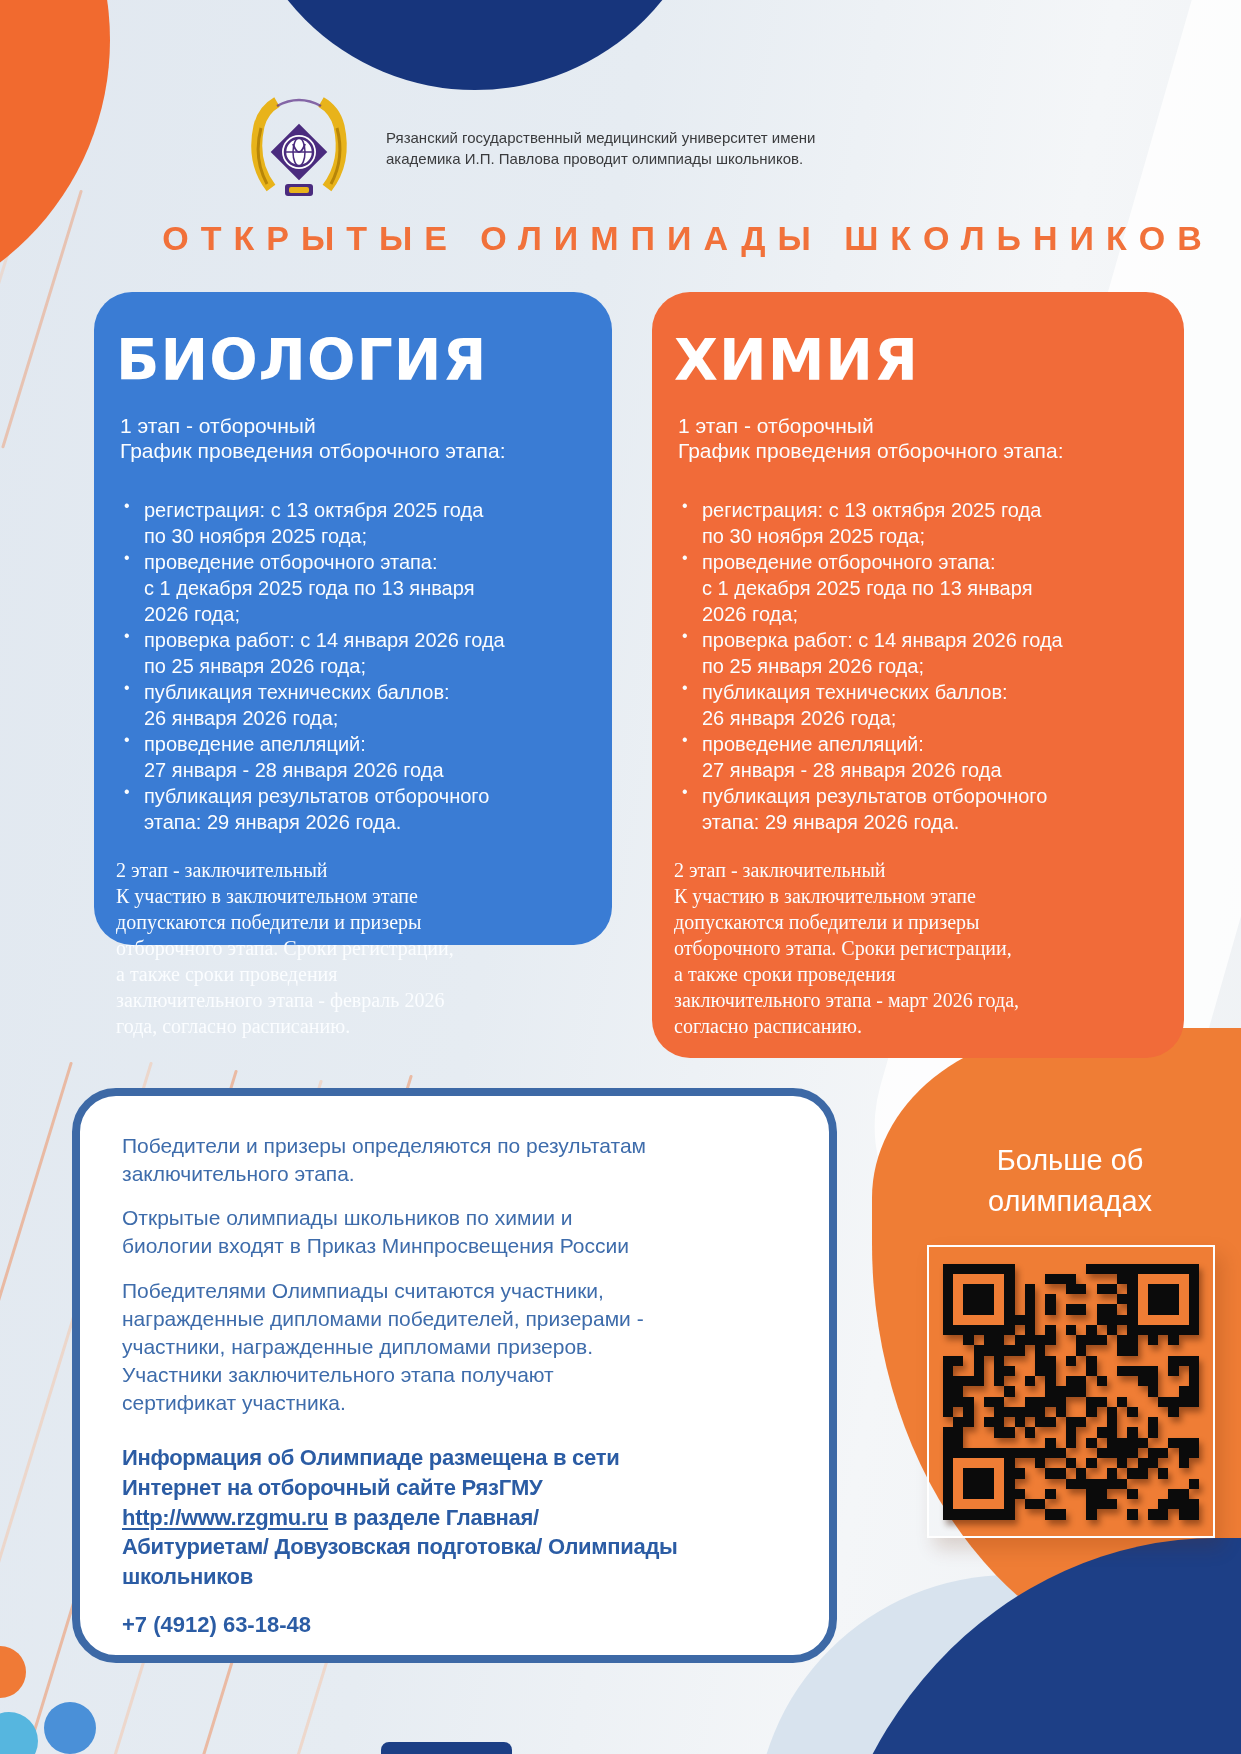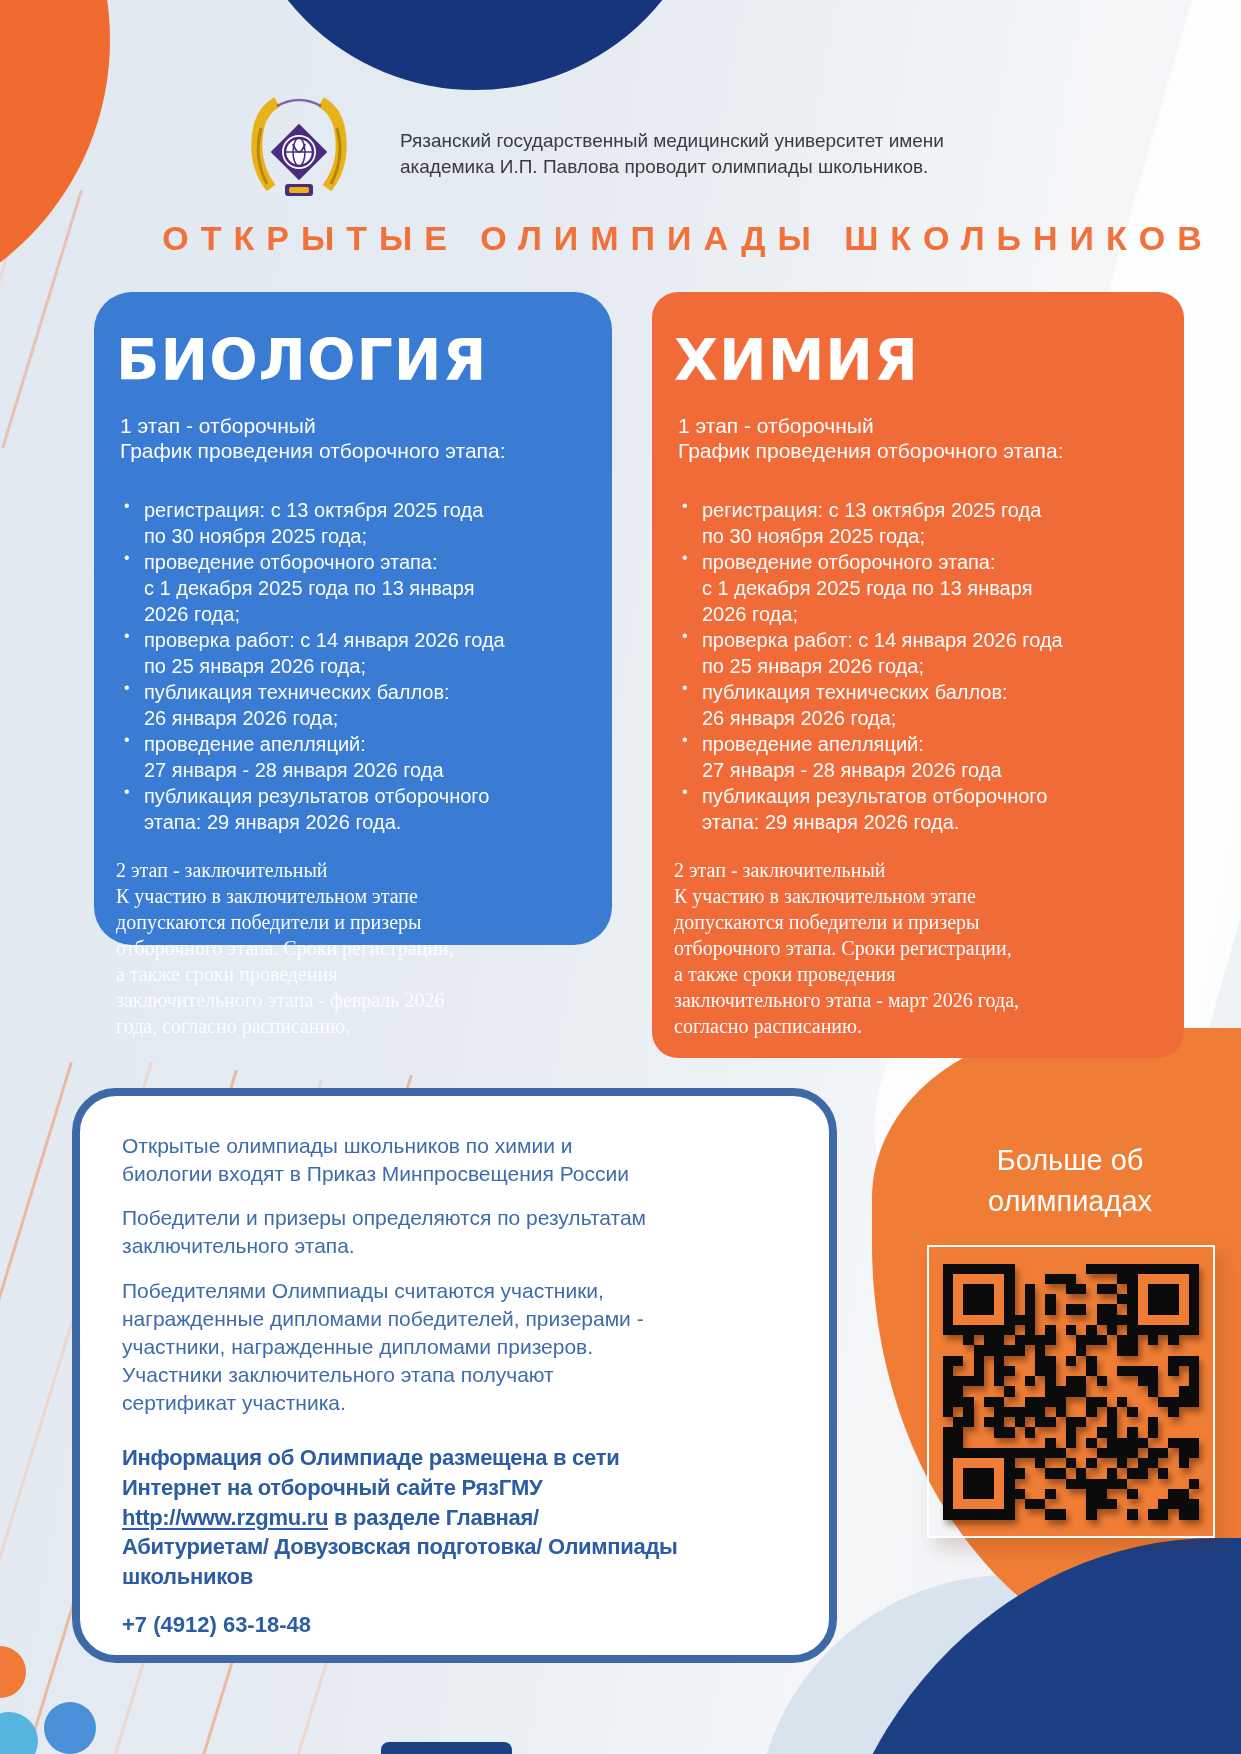--- a/index.html
+++ b/index.html
@@ -23,29 +23,29 @@
   .dot-orange-bl{left:-26px;top:1646px;width:52px;height:52px;border-radius:50%;background:#f07a36;z-index:4;}
   .circle-teal-bl{left:-20px;top:1712px;width:58px;height:58px;border-radius:50%;background:#56b6df;z-index:4;}
   .circle-blue-bl{left:44px;top:1702px;width:52px;height:52px;border-radius:50%;background:#4a90d8;z-index:5;}
   .line{position:absolute;width:3px;transform:rotate(17deg);transform-origin:top center;border-radius:2px;}
   .lines-bottom .line{height:830px;opacity:.5;}
   .lines-top .line{height:270px;opacity:.4;}
   .lc1{background:#ef8a55;} .lc2{background:#f6c4a6;}
 
   
   .logo{left:243px;top:92px;width:112px;height:114px;z-index:6;}
-  .org-line{left:400px;top:128px;width:720px;font-size:19px;line-height:1.38;color:#3a3b3d;z-index:6;}
+  .org-line{left:386px;top:128px;width:720px;font-size:15px;line-height:1.38;color:#3a3b3d;z-index:6;}
   .poster-title{left:148px;top:219px;width:1080px;text-align:center;margin:0;
                 font-size:34px;font-weight:bold;letter-spacing:12px;color:#f1713a;z-index:6;
                 font-family:"Liberation Sans",sans-serif;}
 
   
   .card{z-index:6;border-radius:38px;color:#fbfdff;box-sizing:border-box;padding:40px 20px 0 22px;}
   .card-bio{left:94px;top:292px;width:518px;height:653px;background:#3a7cd4;}
-  .card-chem{left:652px;top:292px;width:532px;height:766px;background:#f16b39;border-radius:26px;}
+  .card-chem{left:652px;top:292px;width:532px;height:766px;background:#f16b39;}
   .card h2{margin:0 0 24px 0;font-family:"DejaVu Sans","Liberation Sans",sans-serif;
            font-size:57px;font-weight:bold;letter-spacing:1px;line-height:1;color:#ffffff;}
   .stage1{margin:4px;font-size:21px;line-height:1.2;}
   .bullets{list-style:none;margin:34px 0 0 0;padding:0;font-size:20px;line-height:1.3;}
   .bullets li{position:relative;padding-left:28px;}
   .bullets .dot{position:absolute;left:8px;top:-1px;font-size:16px;}
   .stage2{margin:22px 0 0 0;font-size:20px;line-height:1.3;font-family:Liberation Serif, serif;}
 
   
   .info-card{left:72px;top:1088px;width:765px;height:575px;background:#ffffff;border:8px solid #3d69a6;
@@ -155,24 +155,24 @@
 отборочного этапа. Сроки регистрации,
 а также сроки проведения
 заключительного этапа - март 2026 года,
 согласно расписанию.</p>
   </section>
 
   <div class="abs blob-orange"></div>
   <div class="abs blob-navy-br"></div>
 
   <section class="abs info-card">
+    <p class="par pre">Победители и призеры определяются по результатам
+заключительного этапа.</p>
     <p class="par pre">Открытые олимпиады школьников по химии и
 биологии входят в Приказ Минпросвещения России</p>
-    <p class="par pre">Победители и призеры определяются по результатам
-заключительного этапа.</p>
     <p class="par pre">Победителями Олимпиады считаются участники,
 награжденные дипломами победителей, призерами -
 участники, награжденные дипломами призеров.
 Участники заключительного этапа получают
 сертификат участника.</p>
     <p class="bold-info pre"><span>Информация об Олимпиаде размещена в сети
 Интернет на отборочный сайте РязГМУ
 </span><a class="link" href="#">http://www.rzgmu.ru</a><span> в разделе Главная/
 Абитуриетам/ Довузовская подготовка/ Олимпиады
 школьников</span></p>

